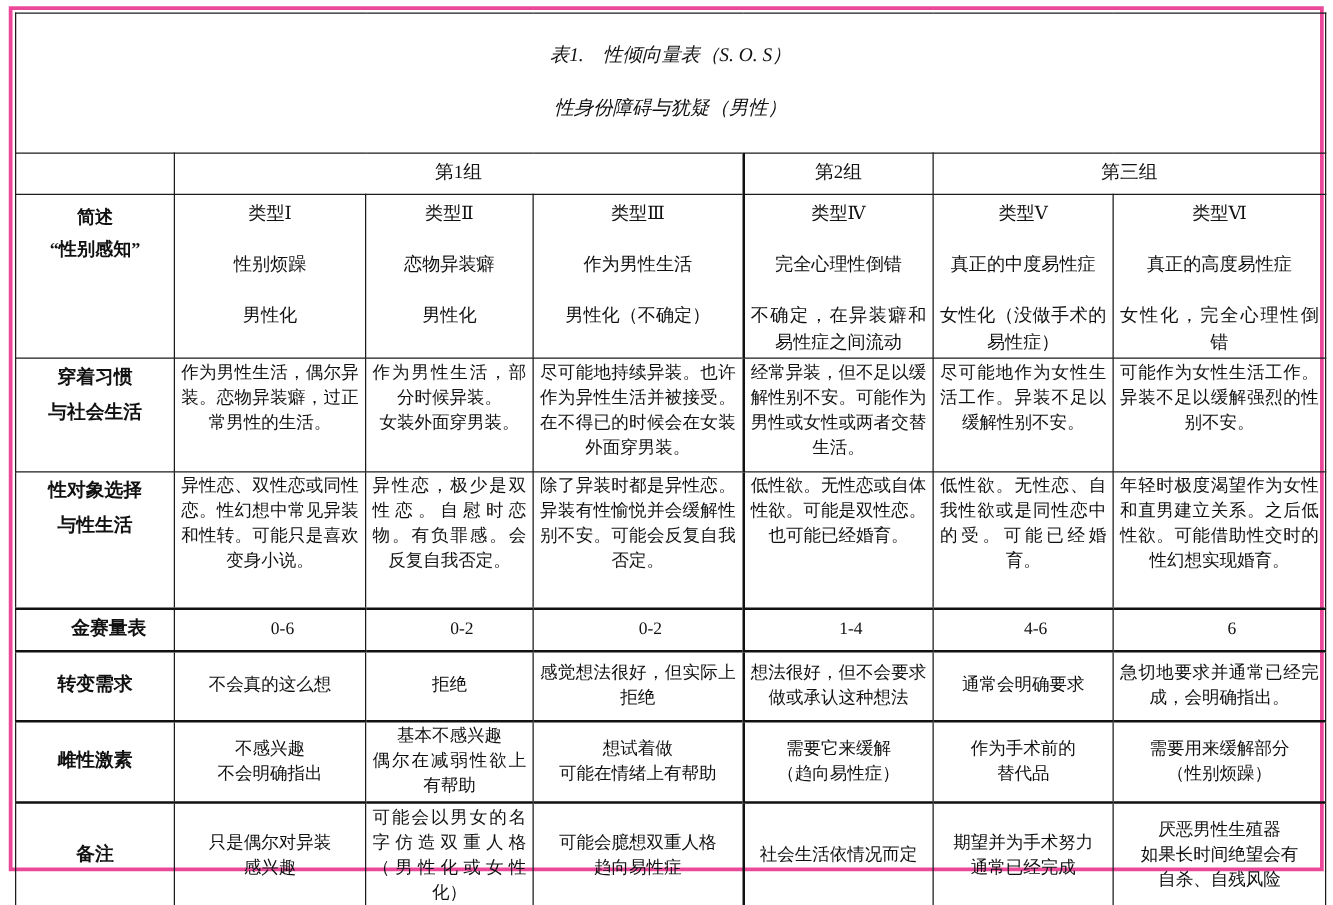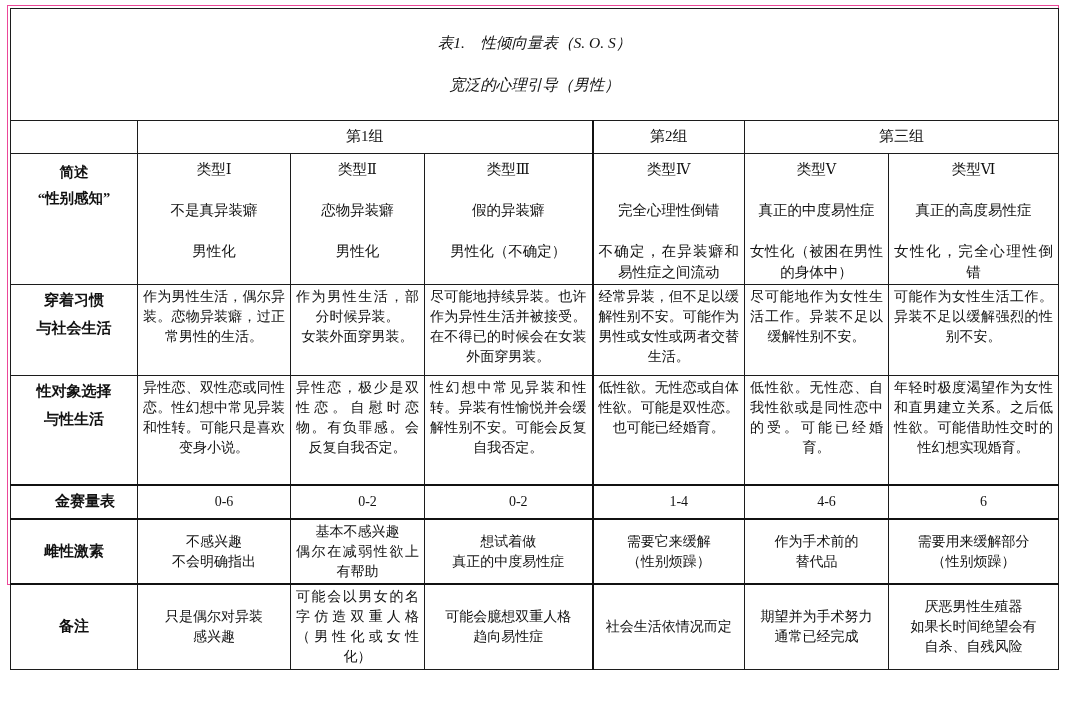--- a/index.html
+++ b/index.html
@@ -5,22 +5,22 @@
   html,body { margin:0; padding:0; }
   body {
     width:1066px; height:724px;
     background:#ffffff;
     font-family:"Liberation Serif","DejaVu Serif",serif;
     color:#111;
   }
   .frame {
     box-sizing:border-box;
     margin:5px 7px;
-    height:580px;
-    border:1px solid #ec4899;
+    height:692px;
+    border:3px solid #ec4899;
     padding:2px;
   }
   table {
     border-collapse:collapse;
     table-layout:fixed;
     width:100%; height:100%;
   }
   td {
     border:1px solid #1c1c1c;
     padding:2px 5px;
@@ -72,59 +72,59 @@
       <col style="width:168px">
         <col style="width:152px">
         <col style="width:144px">
       <col style="width:170px">
     </colgroup>
 
     <tbody>
         <tr class="title-row">
       <td colspan="7">
         <div>表1.　性倾向量表（S. O. S）</div>
-        <div>宽泛的心理引导（男性）</div>
+        <div>性身份障碍与犹疑（男性）</div>
       </td>
     </tr>
 
     <tr class="group-row">
       <td></td>
       <td colspan="3">第1组</td>
       <td class="gsep">第2组</td>
       <td colspan="2">第三组</td>
     </tr>
 
     <tr class="hdr-row">
       <td class="lbl">简述
 “性别感知”</td>
       <td>类型Ⅰ
 
-不是真异装癖
+性别烦躁
 
 男性化</td>
       <td>类型Ⅱ
 
 恋物异装癖
 
 男性化</td>
       <td>类型Ⅲ
 
-假的异装癖
+作为男性生活
 
 男性化（不确定）</td>
       <td class="gsep">类型Ⅳ
 
 完全心理性倒错
 
 不确定，在异装癖和易性症之间流动</td>
       <td>类型Ⅴ
 
 真正的中度易性症
 
-女性化（被困在男性的身体中）</td>
+女性化（没做手术的易性症）</td>
       <td>类型Ⅵ
 
 真正的高度易性症
 
 女性化，完全心理性倒错</td>
     </tr>
 
     <tr class="r-dressing vtop">
       <td class="lbl">穿着习惯
 与社会生活</td>
@@ -135,47 +135,56 @@
       <td class="gsep">经常异装，但不足以缓解性别不安。可能作为男性或女性或两者交替生活。</td>
       <td>尽可能地作为女性生活工作。异装不足以缓解性别不安。</td>
       <td>可能作为女性生活工作。异装不足以缓解强烈的性别不安。</td>
     </tr>
 
     <tr class="r-partner vtop">
       <td class="lbl">性对象选择
 与性生活</td>
       <td>异性恋、双性恋或同性恋。性幻想中常见异装和性转。可能只是喜欢变身小说。</td>
       <td>异性恋，极少是双性恋。自慰时恋物。有负罪感。会反复自我否定。</td>
-      <td>性幻想中常见异装和性转。异装有性愉悦并会缓解性别不安。可能会反复自我否定。</td>
+      <td>除了异装时都是异性恋。异装有性愉悦并会缓解性别不安。可能会反复自我否定。</td>
       <td class="gsep">低性欲。无性恋或自体性欲。可能是双性恋。也可能已经婚育。</td>
       <td>低性欲。无性恋、自我性欲或是同性恋中的受。可能已经婚育。</td>
       <td>年轻时极度渴望作为女性和直男建立关系。之后低性欲。可能借助性交时的性幻想实现婚育。</td>
     </tr>
 
     <tr class="r-kinsey sep">
       <td class="lbl">金赛量表</td>
       <td>0-6</td>
       <td>0-2</td>
       <td>0-2</td>
       <td class="gsep">1-4</td>
       <td>4-6</td>
       <td>6</td>
     </tr>
 
+    <tr class="r-conversion sep">
+      <td class="lbl">转变需求</td>
+      <td>不会真的这么想</td>
+      <td>拒绝</td>
+      <td>感觉想法很好，但实际上拒绝</td>
+      <td class="gsep">想法很好，但不会要求做或承认这种想法</td>
+      <td>通常会明确要求</td>
+      <td>急切地要求并通常已经完成，会明确指出。</td>
+    </tr>
 
     <tr class="r-estrogen sep">
       <td class="lbl">雌性激素</td>
       <td>不感兴趣
 不会明确指出</td>
       <td>基本不感兴趣
 偶尔在减弱性欲上有帮助</td>
       <td>想试着做
-真正的中度易性症</td>
+可能在情绪上有帮助</td>
       <td class="gsep">需要它来缓解
-（性别烦躁）</td>
+（趋向易性症）</td>
       <td>作为手术前的
 替代品</td>
       <td>需要用来缓解部分
 （性别烦躁）</td>
     </tr>
 
 
     <tr class="r-notes sep">
       <td class="lbl">备注</td>
       <td>只是偶尔对异装

